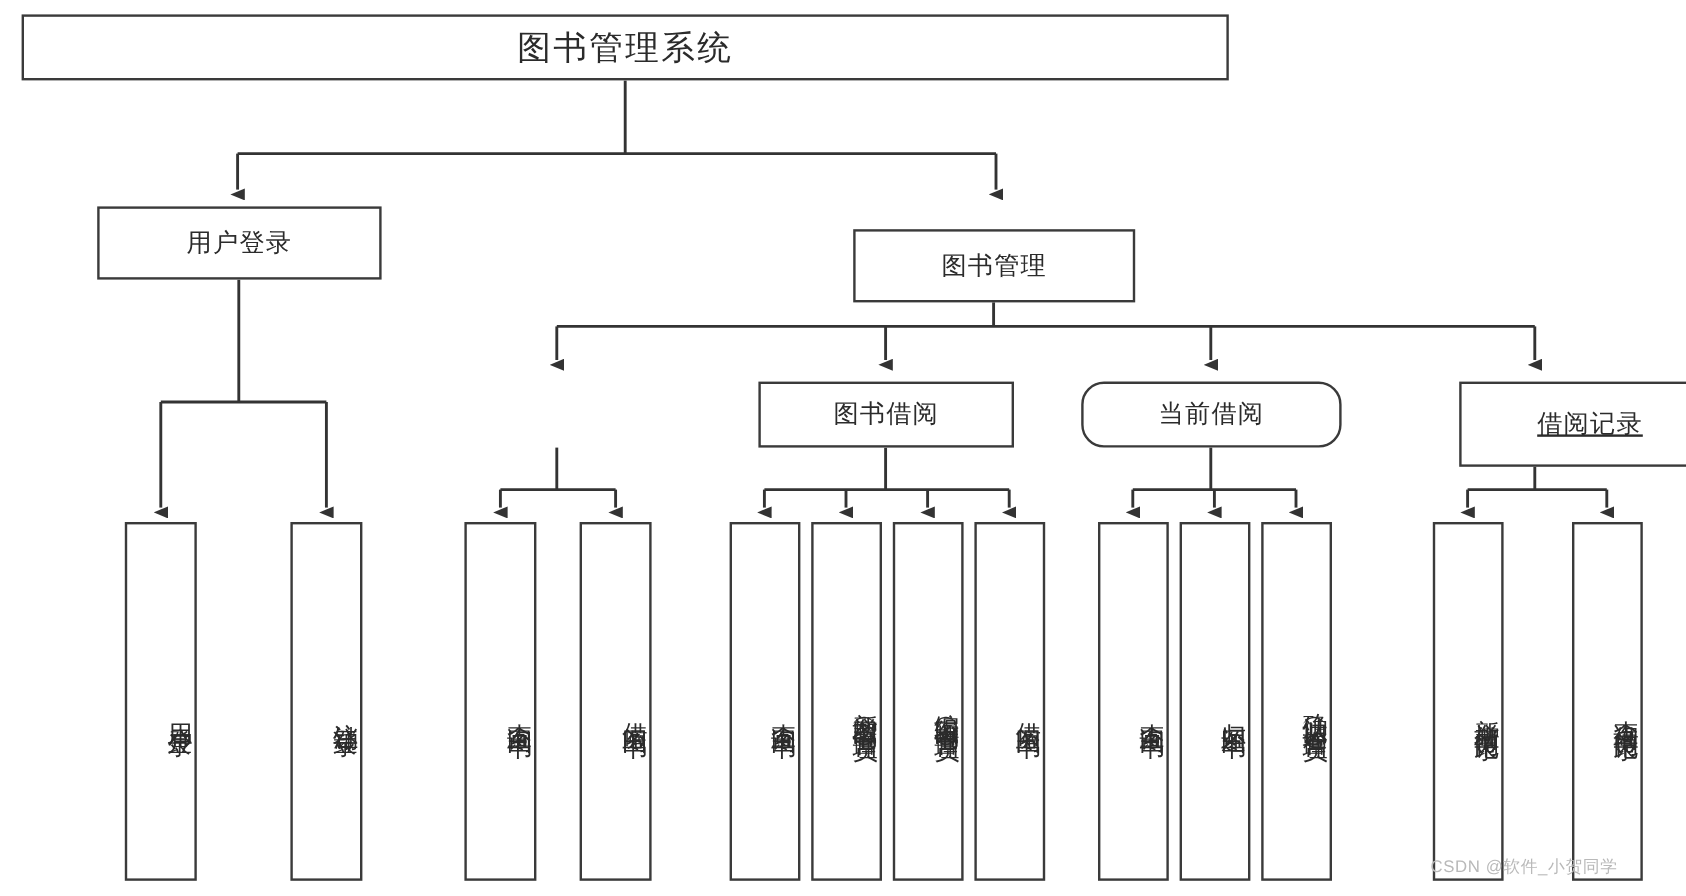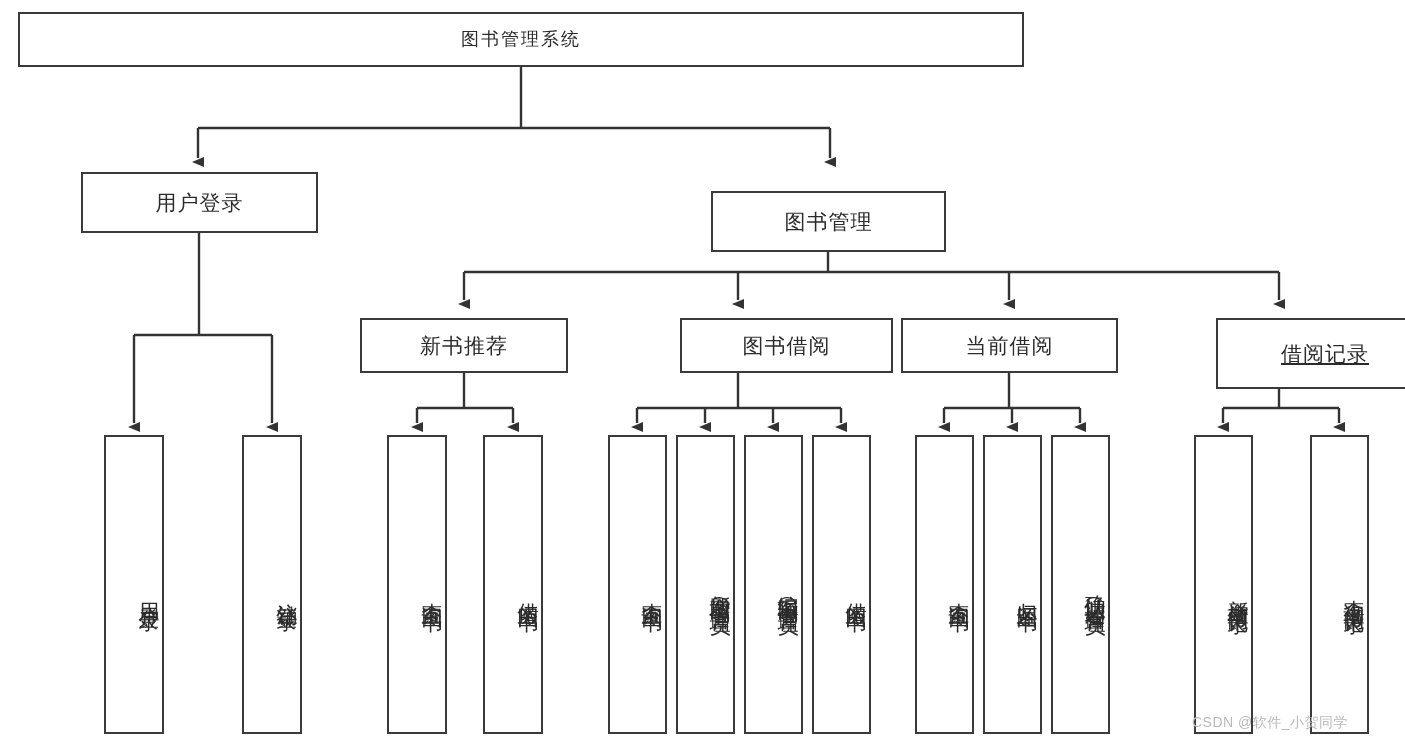--- a/index.html
+++ b/index.html
@@ -35,21 +35,21 @@
     justify-content: center;
     color: #2b2b2b;
     text-align: center;
   }
   .node-h {
     font-size: 21px;
     letter-spacing: 1px;
     line-height: 1.2;
   }
   .node-root {
-    font-size: 18px;
+    font-size: 28px;
     letter-spacing: 2px;
   }
   .node-v {
     writing-mode: vertical-rl;
     text-orientation: upright;
     font-size: 21px;
     letter-spacing: 3px;
     line-height: 1.25;
     padding-top: 14px;
     align-items: flex-start;
@@ -123,27 +123,24 @@
     <span>图书管理系统</span>
   </div>
 
   <div class="node node-h" style="left:81px; top:172px; width:237px; height:61px;">
     <span>用户登录</span>
   </div>
   <div class="node node-h" style="left:711px; top:171px; width:235px; height:61px;margin-top:20px;">
     <span>图书管理</span>
   </div>
 
-  <div class="node node-h" style="left:360px; top:318px; width:208px; height:55px;">
-    <span>新书推荐</span>
-  </div>
-  <div class="node node-h" style="left:632px; top:318px; width:213px; height:55px;margin-left:48px;">
+  <div class="node node-h" style="left:632px; top:318px; width:213px; height:55px;">
     <span>图书借阅</span>
   </div>
-  <div class="node node-h" style="left:901px; top:318px; width:217px; height:55px;">
+  <div class="node node-h" style="left:901px; top:318px; width:217px; height:55px;border-radius:19px;">
     <span>当前借阅</span>
   </div>
   <div class="node node-h" style="left:1216px; top:318px; width:218px; height:71px;text-decoration:underline;">
     <span>借阅记录</span>
   </div>
 
   <div class="node node-v" style="left:104px; top:435px; width:60px; height:299px;">
     <span>用户登录</span>
   </div>
   <div class="node node-v" style="left:242px; top:435px; width:60px; height:299px;">

